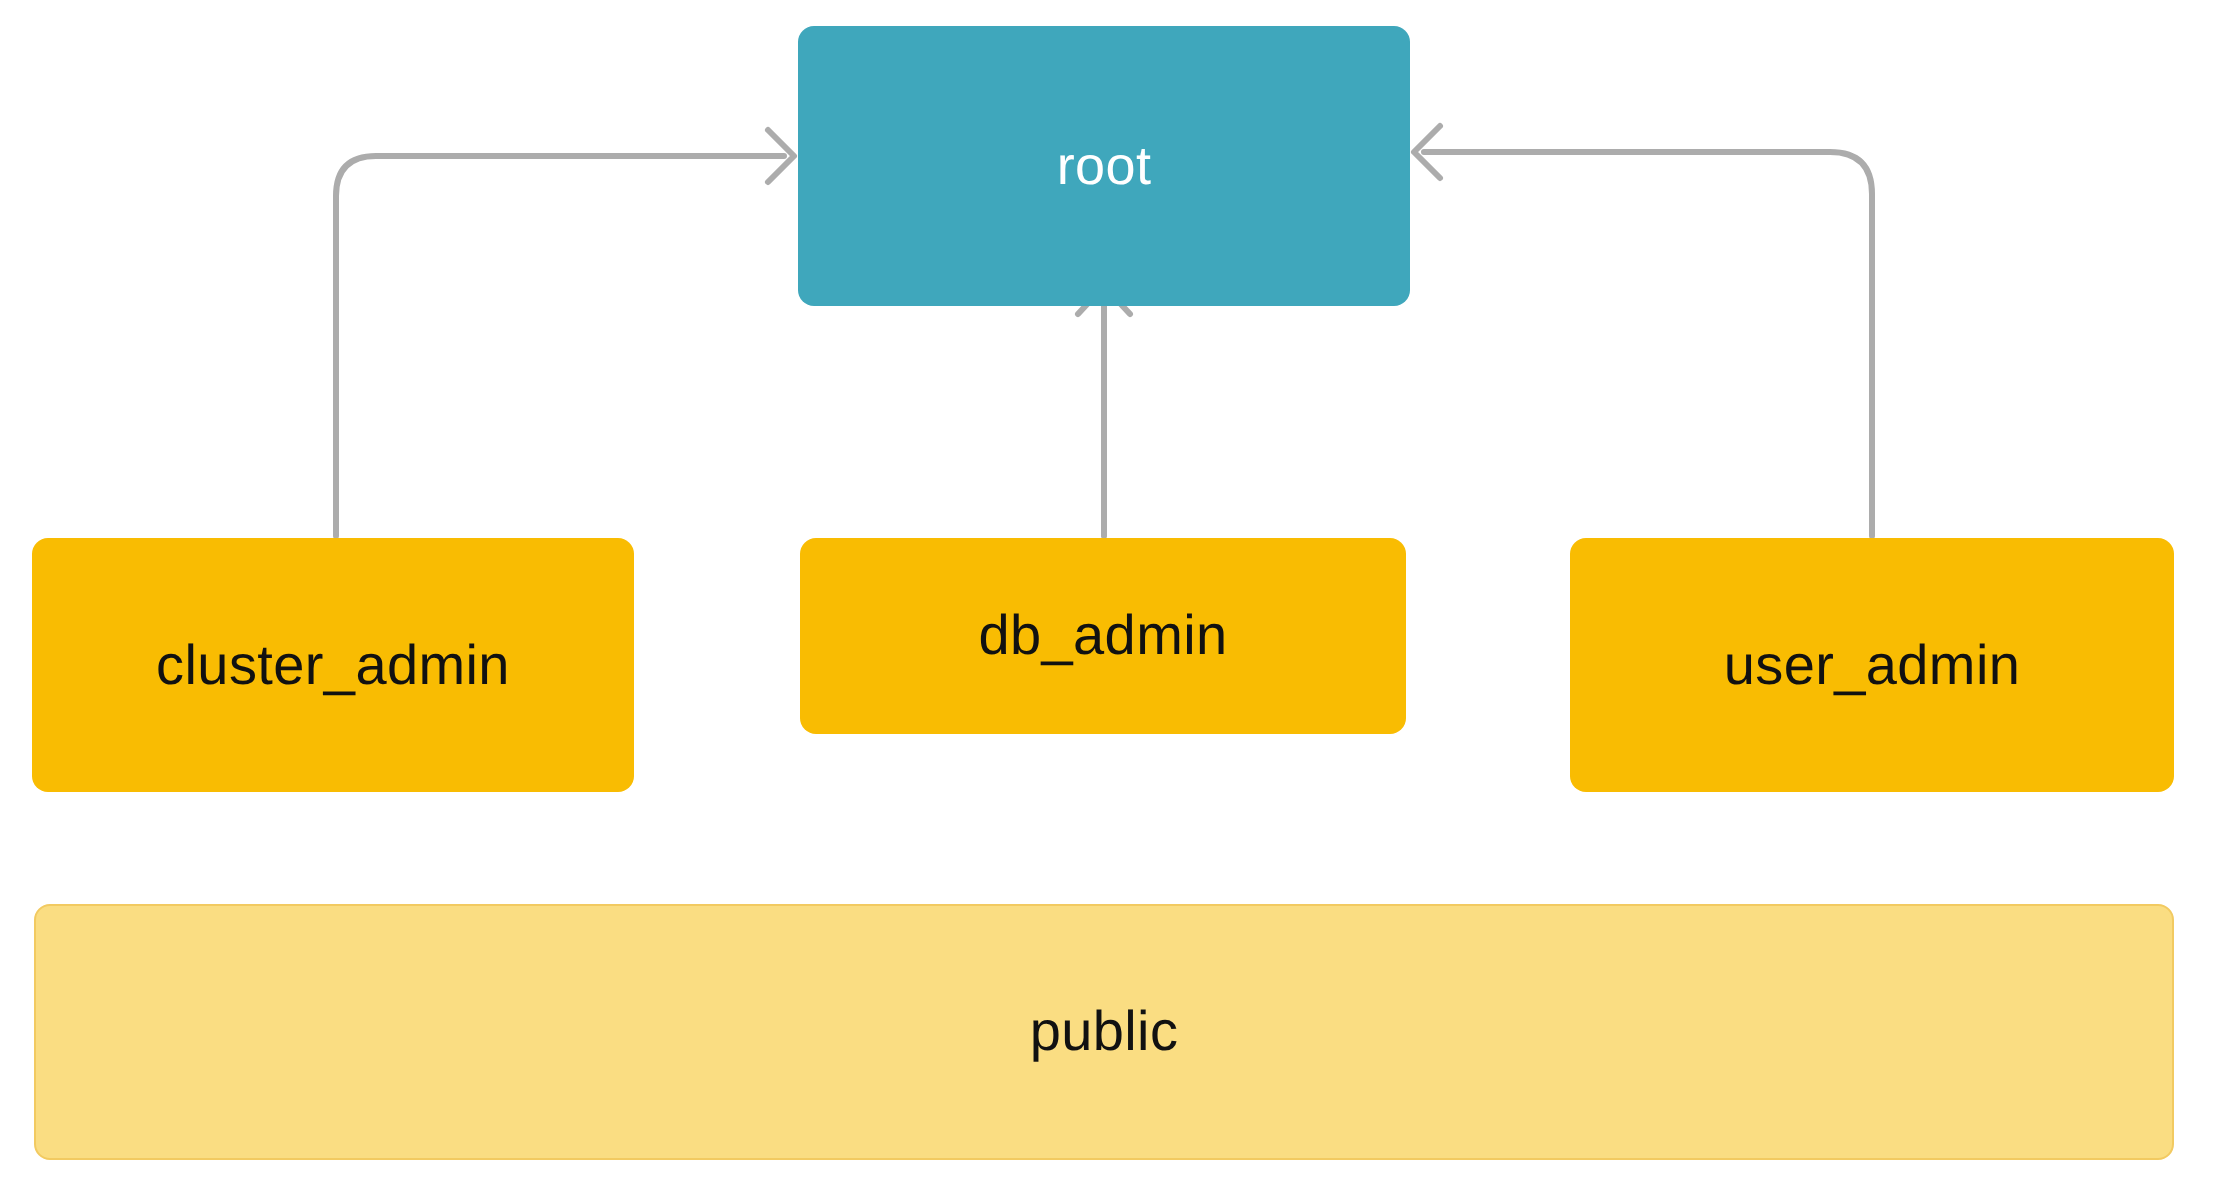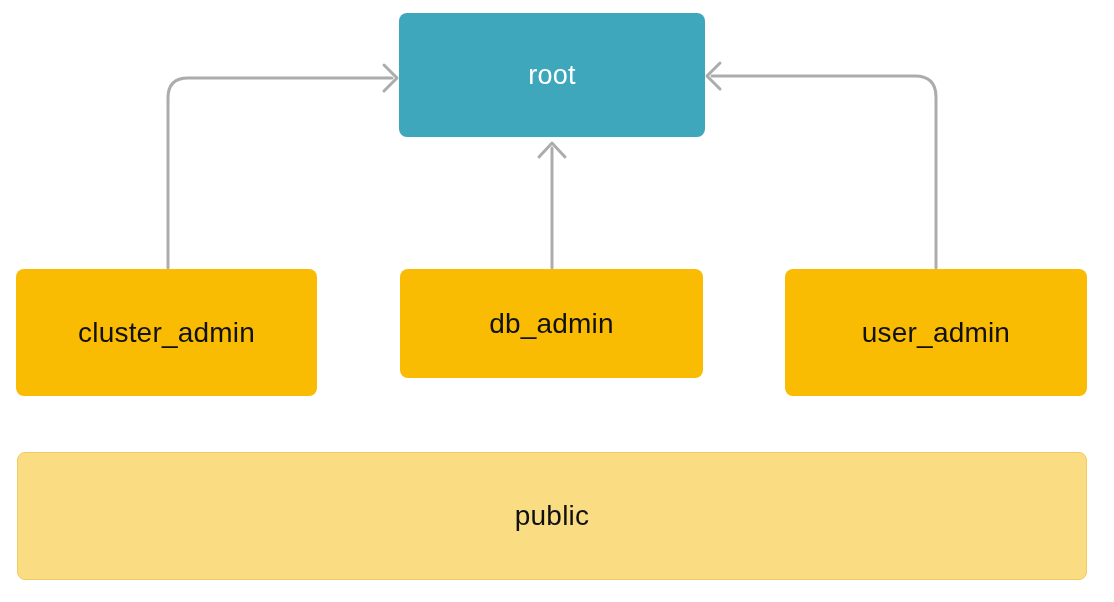--- a/index.html
+++ b/index.html
@@ -33,30 +33,30 @@
     display: flex;
     align-items: center;
     justify-content: center;
     border-radius: 8px;
     box-sizing: border-box;
     font-size: 28px;
     letter-spacing: 0.2px;
   }
   .node-root {
     left: 399px; top: 13px;
-    width: 306px; height: 124px;
+    width: 306px; height: 140px;
     font-size: 27px;
   }
   .node-cluster-admin {
     left: 16px; top: 269px;
     width: 301px; height: 127px;
   }
   .node-db-admin {
     left: 400px; top: 269px;
-    width: 303px; height: 109px;
+    width: 303px; height: 98px;
   }
   .node-user-admin {
     left: 785px; top: 269px;
     width: 302px; height: 127px;
   }
   .node-public {
     left: 17px; top: 452px;
     width: 1070px; height: 128px;
     border: 1px solid transparent;
   }

